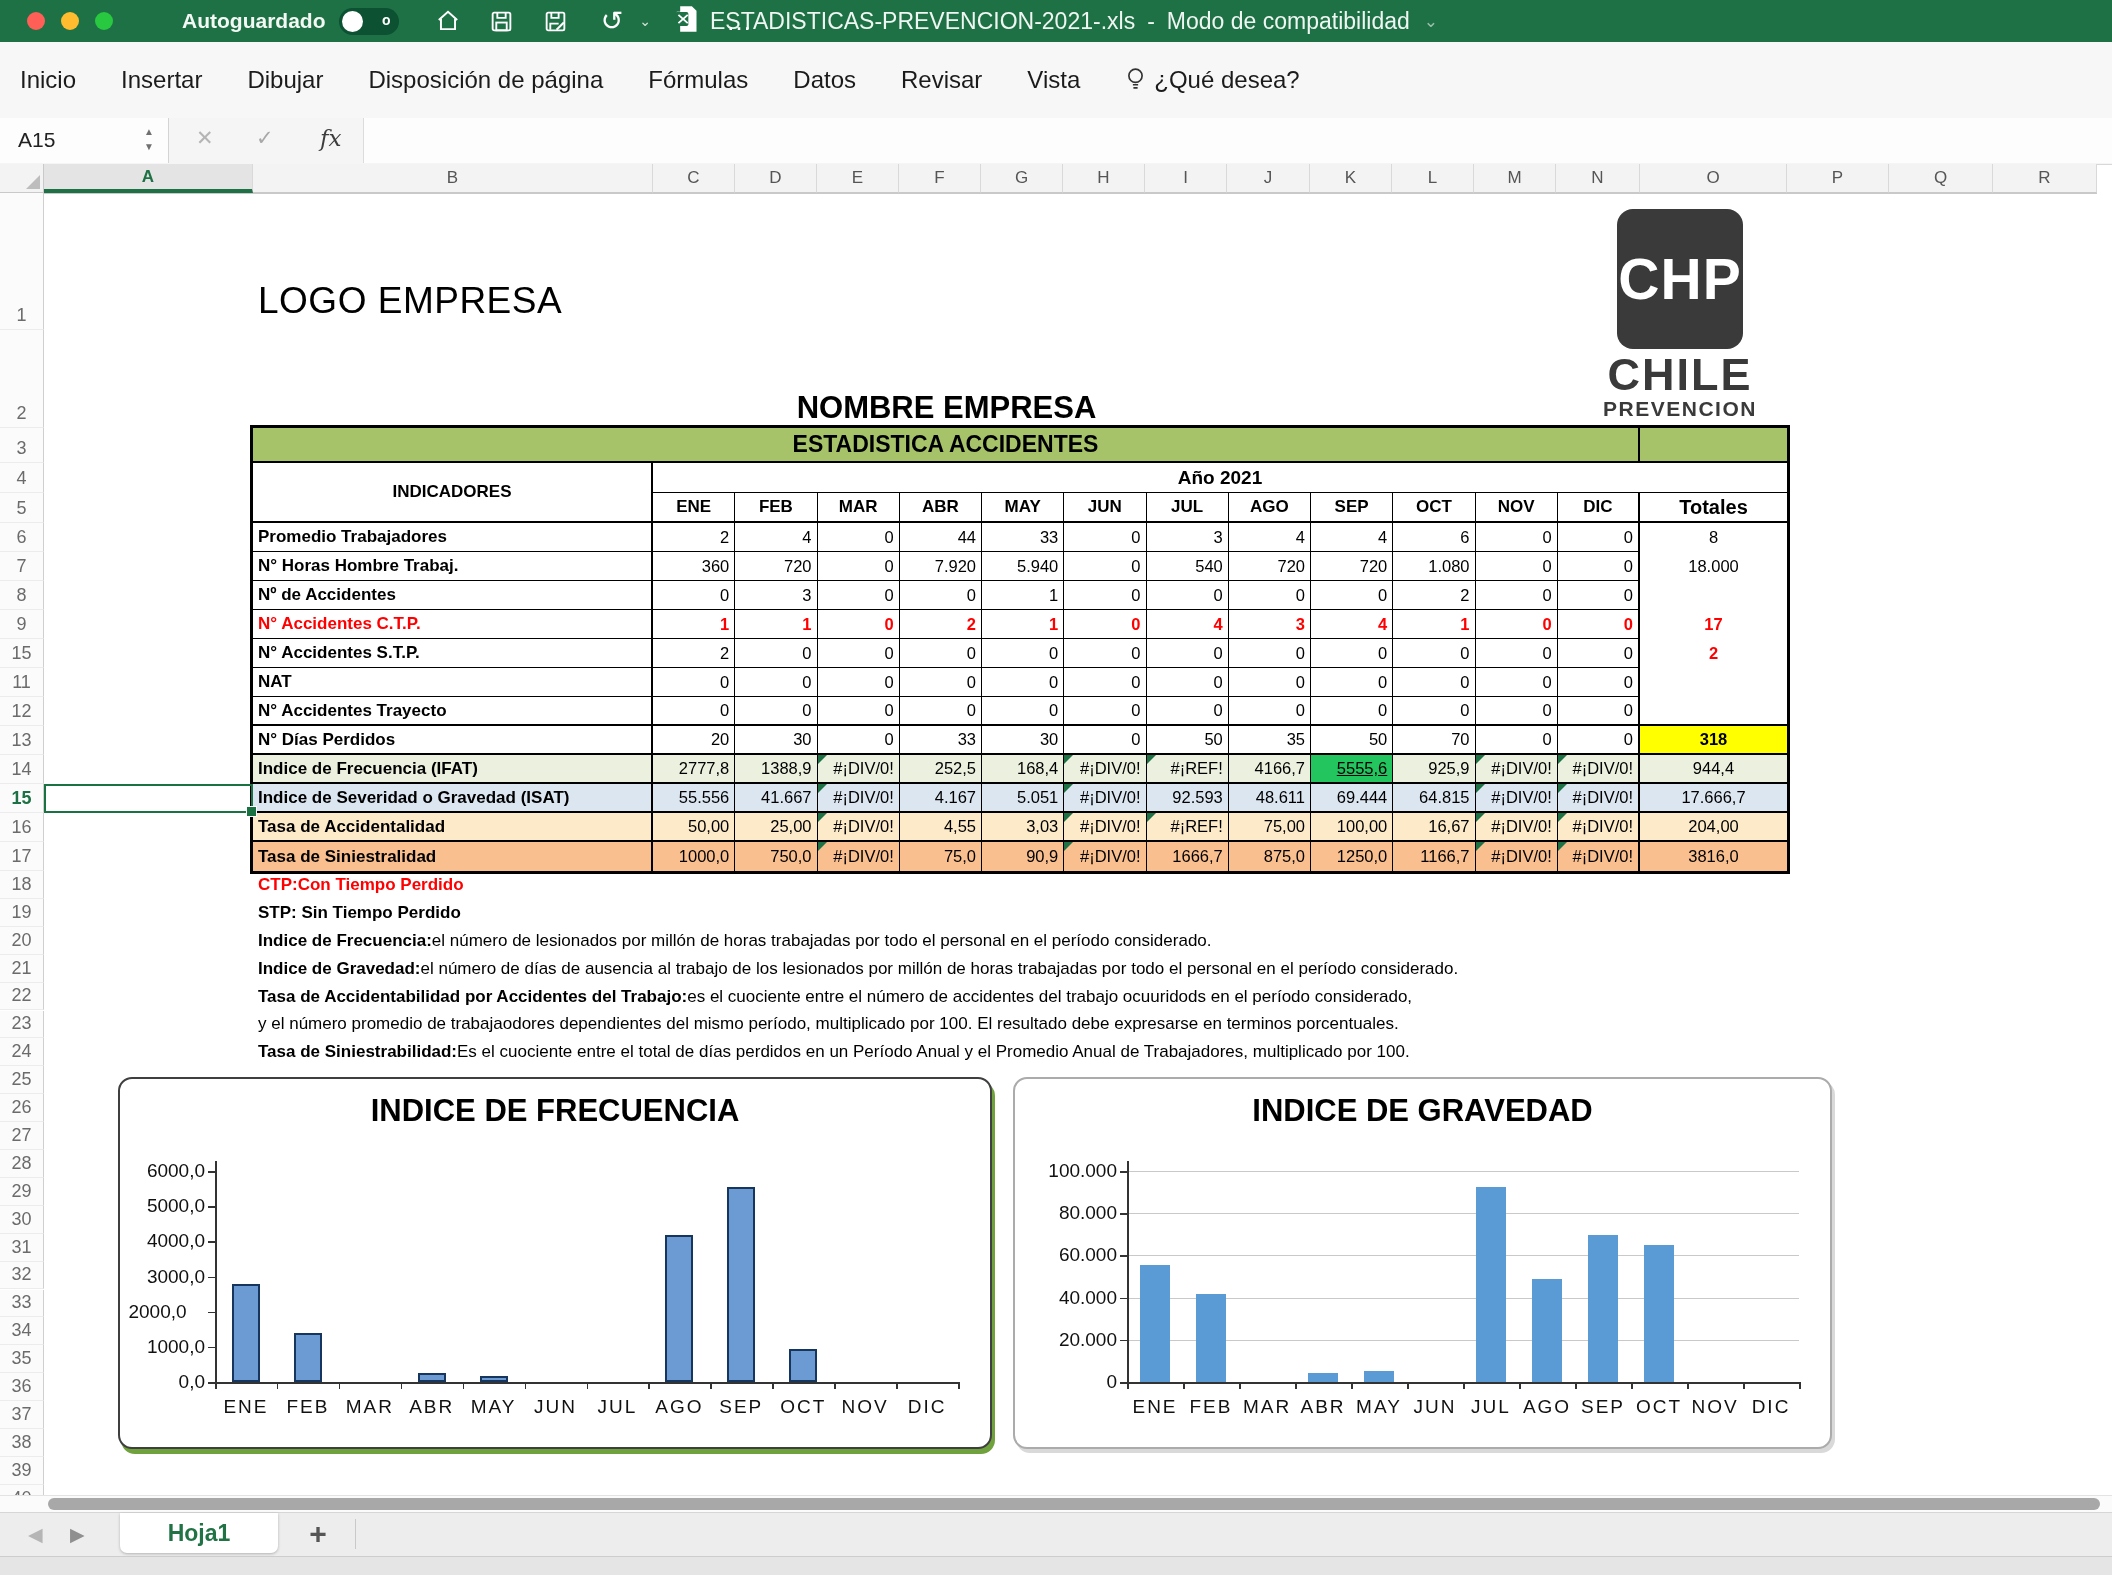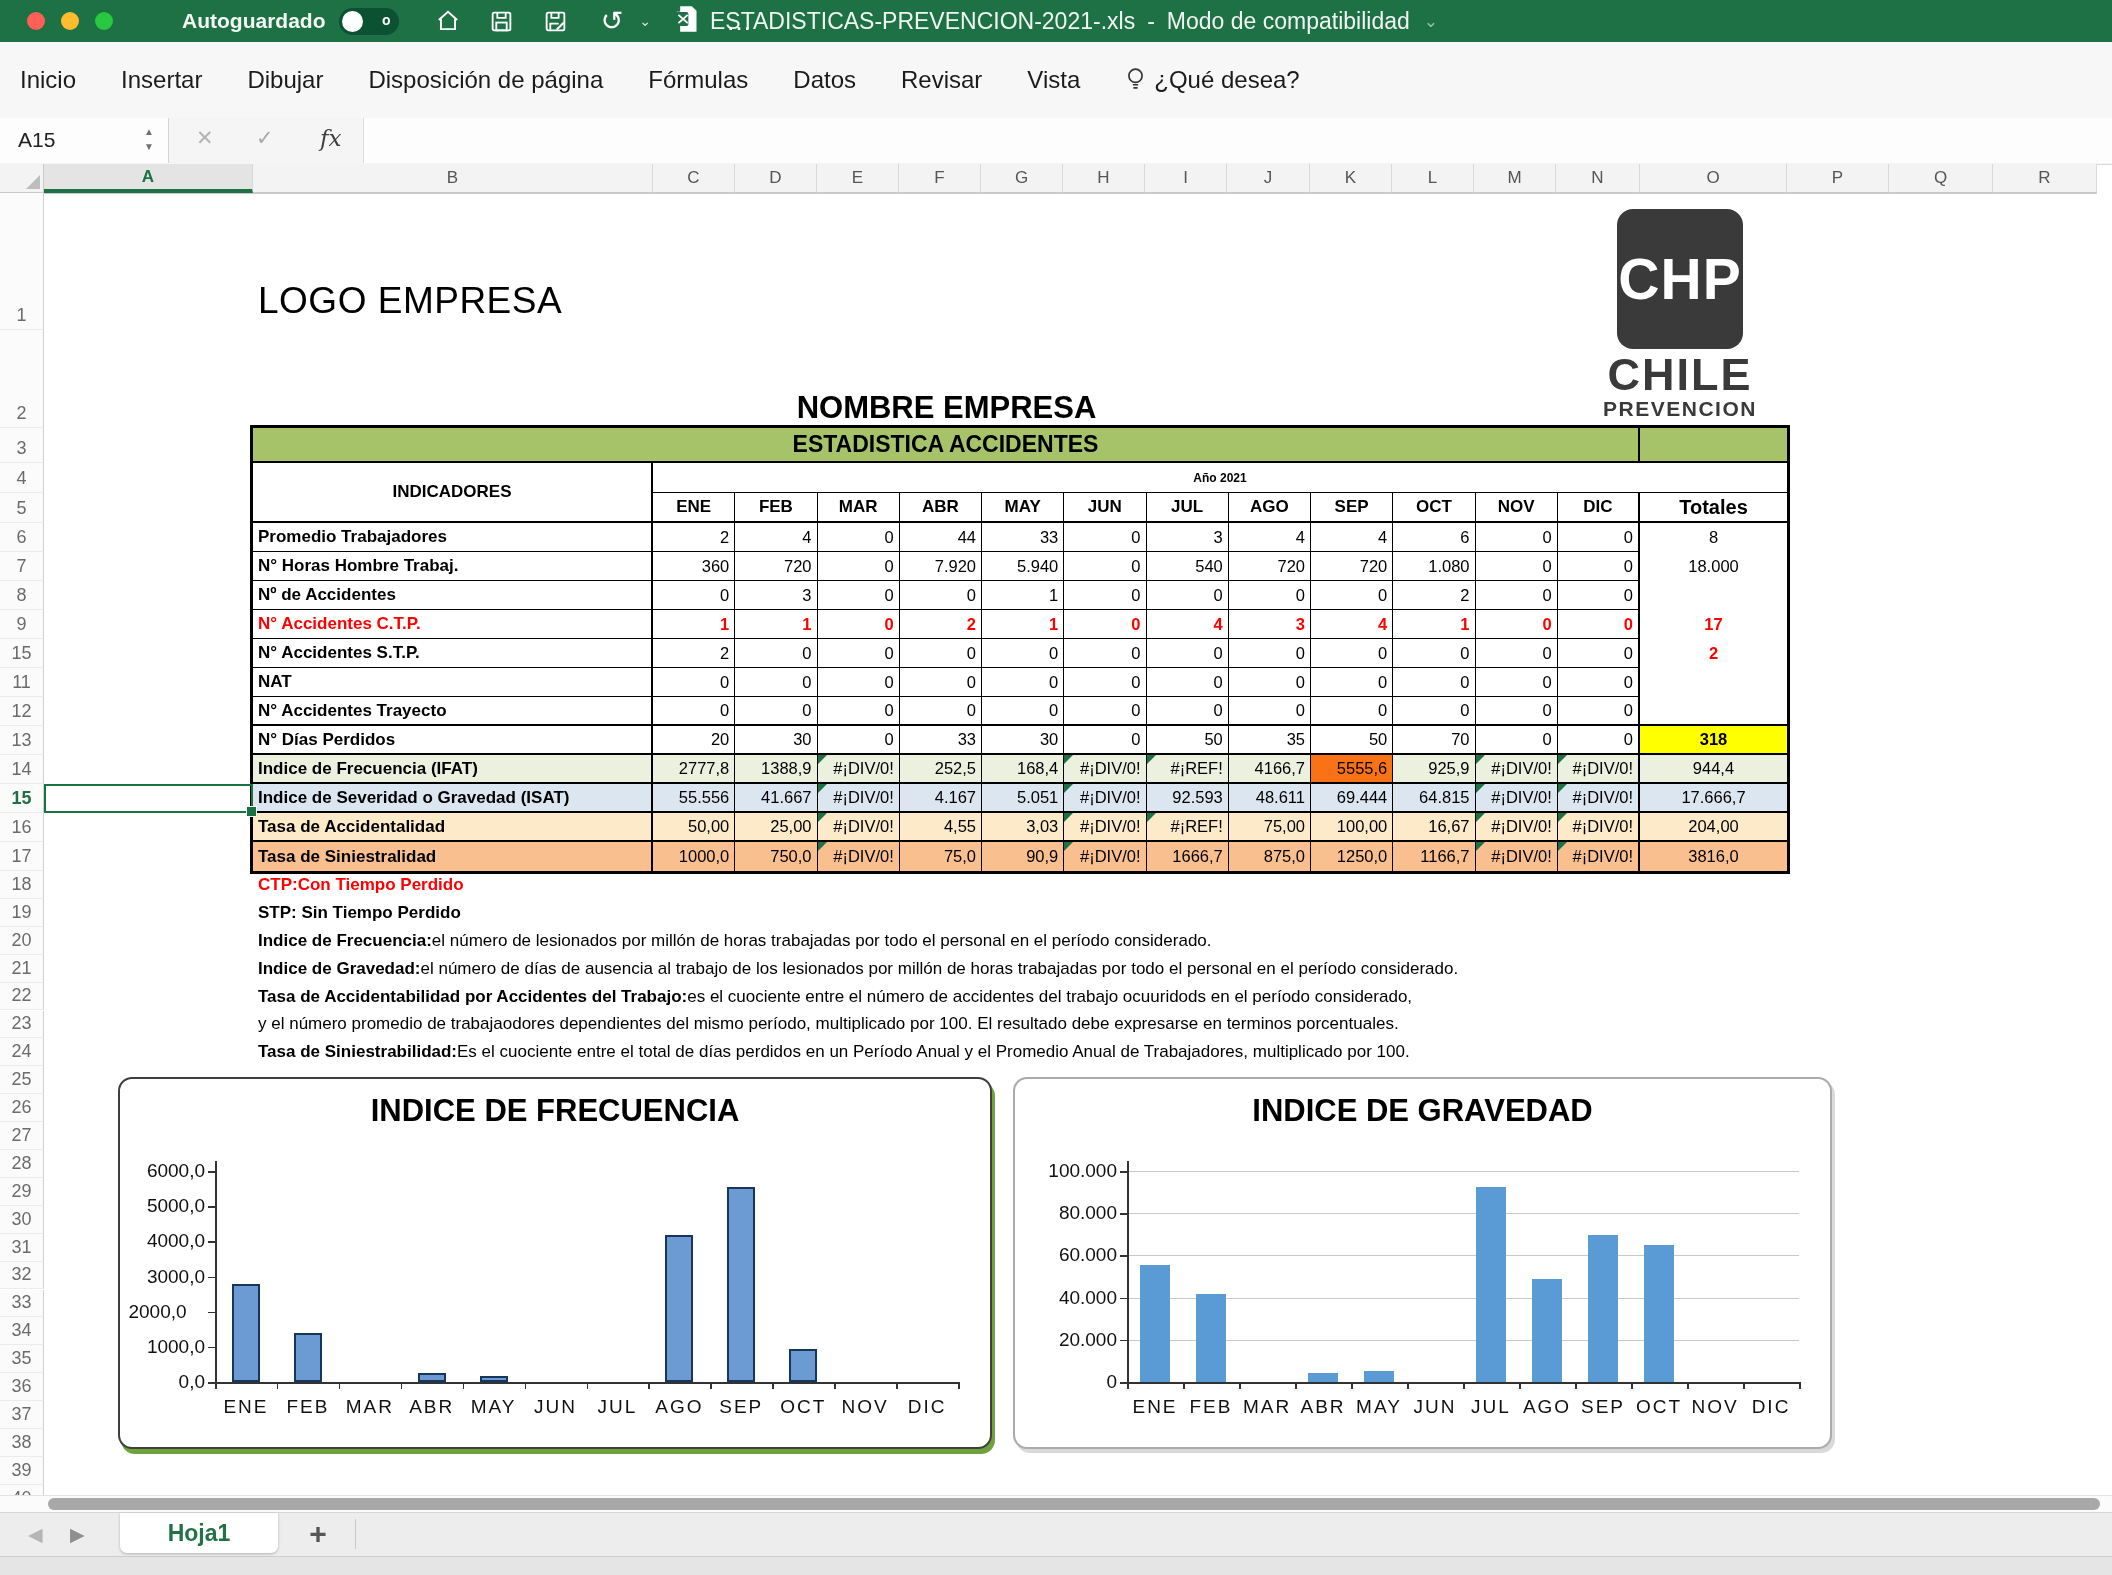--- a/index.html
+++ b/index.html
@@ -259,21 +259,21 @@
     <div id="brand-line1">CHILE</div>
     <div id="brand-line2">PREVENCION</div>
   </div>
 
   <div class="abs" id="company-title">NOMBRE EMPRESA</div>
 
   <div class="abs" id="tbl">
       <div class="tc banner bR2 bB2" style="grid-area: 1 / 1 / auto / 14;">ESTADISTICA ACCIDENTES</div>
       <div class="tc banner bR0 bB2" style="grid-area: 1 / 14 / auto / 15;"></div>
       <div class="tc hdr bR2 bB2" style="grid-area: 2 / 1 / 4 / 2; font-size: 17px;">INDICADORES</div>
-      <div class="tc hdr bR0" style="grid-area: 2 / 2 / auto / 15; font-size: 12px;">Año 2021</div>
+      <div class="tc hdr bR0" style="grid-area: 2 / 2 / auto / 15; font-size: 19px;">Año 2021</div>
       <div class="tc hdr bB2" style="grid-area: 3 / 2 / auto / 3; font-size: 17px;">ENE</div>
       <div class="tc hdr bB2" style="grid-area: 3 / 3 / auto / 4; font-size: 17px;">FEB</div>
       <div class="tc hdr bB2" style="grid-area: 3 / 4 / auto / 5; font-size: 17px;">MAR</div>
       <div class="tc hdr bB2" style="grid-area: 3 / 5 / auto / 6; font-size: 17px;">ABR</div>
       <div class="tc hdr bB2" style="grid-area: 3 / 6 / auto / 7; font-size: 17px;">MAY</div>
       <div class="tc hdr bB2" style="grid-area: 3 / 7 / auto / 8; font-size: 17px;">JUN</div>
       <div class="tc hdr bB2" style="grid-area: 3 / 8 / auto / 9; font-size: 17px;">JUL</div>
       <div class="tc hdr bB2" style="grid-area: 3 / 9 / auto / 10; font-size: 17px;">AGO</div>
       <div class="tc hdr bB2" style="grid-area: 3 / 10 / auto / 11; font-size: 17px;">SEP</div>
       <div class="tc hdr bB2" style="grid-area: 3 / 11 / auto / 12; font-size: 17px;">OCT</div>
@@ -394,21 +394,21 @@
       <div class="tc ctr bR0 bB2" style="background: rgb(255, 255, 0); font-weight: 700;">318</div>
       <div class="tc lbl bR2 bB2" style="background: rgb(235, 241, 222);">Indice de Frecuencia (IFAT)</div>
       <div class="tc num bB2" style="background: rgb(235, 241, 222);">2777,8</div>
       <div class="tc num bB2" style="background: rgb(235, 241, 222);">1388,9</div>
       <div class="tc num bB2" style="background: rgb(235, 241, 222);"><span class="tri"></span>#¡DIV/0!</div>
       <div class="tc num bB2" style="background: rgb(235, 241, 222);">252,5</div>
       <div class="tc num bB2" style="background: rgb(235, 241, 222);">168,4</div>
       <div class="tc num bB2" style="background: rgb(235, 241, 222);"><span class="tri"></span>#¡DIV/0!</div>
       <div class="tc num bB2" style="background: rgb(235, 241, 222);"><span class="tri"></span>#¡REF!</div>
       <div class="tc num bB2" style="background: rgb(235, 241, 222);">4166,7</div>
-      <div class="tc num bB2" style="background: #f97316;">5555,6</div>
+      <div class="tc num bB2" style="background: #22c55e; text-decoration: underline;">5555,6</div>
       <div class="tc num bB2" style="background: rgb(235, 241, 222);">925,9</div>
       <div class="tc num bB2" style="background: rgb(235, 241, 222);"><span class="tri"></span>#¡DIV/0!</div>
       <div class="tc num bB2 bR2" style="background: rgb(235, 241, 222);"><span class="tri"></span>#¡DIV/0!</div>
       <div class="tc ctr bR0 bB2" style="background: rgb(235, 241, 222);">944,4</div>
       <div class="tc lbl bR2 bB2" style="background: rgb(220, 230, 241);">Indice de Severidad o Gravedad (ISAT)</div>
       <div class="tc num bB2" style="background: rgb(220, 230, 241);">55.556</div>
       <div class="tc num bB2" style="background: rgb(220, 230, 241);">41.667</div>
       <div class="tc num bB2" style="background: rgb(220, 230, 241);"><span class="tri"></span>#¡DIV/0!</div>
       <div class="tc num bB2" style="background: rgb(220, 230, 241);">4.167</div>
       <div class="tc num bB2" style="background: rgb(220, 230, 241);">5.051</div>

